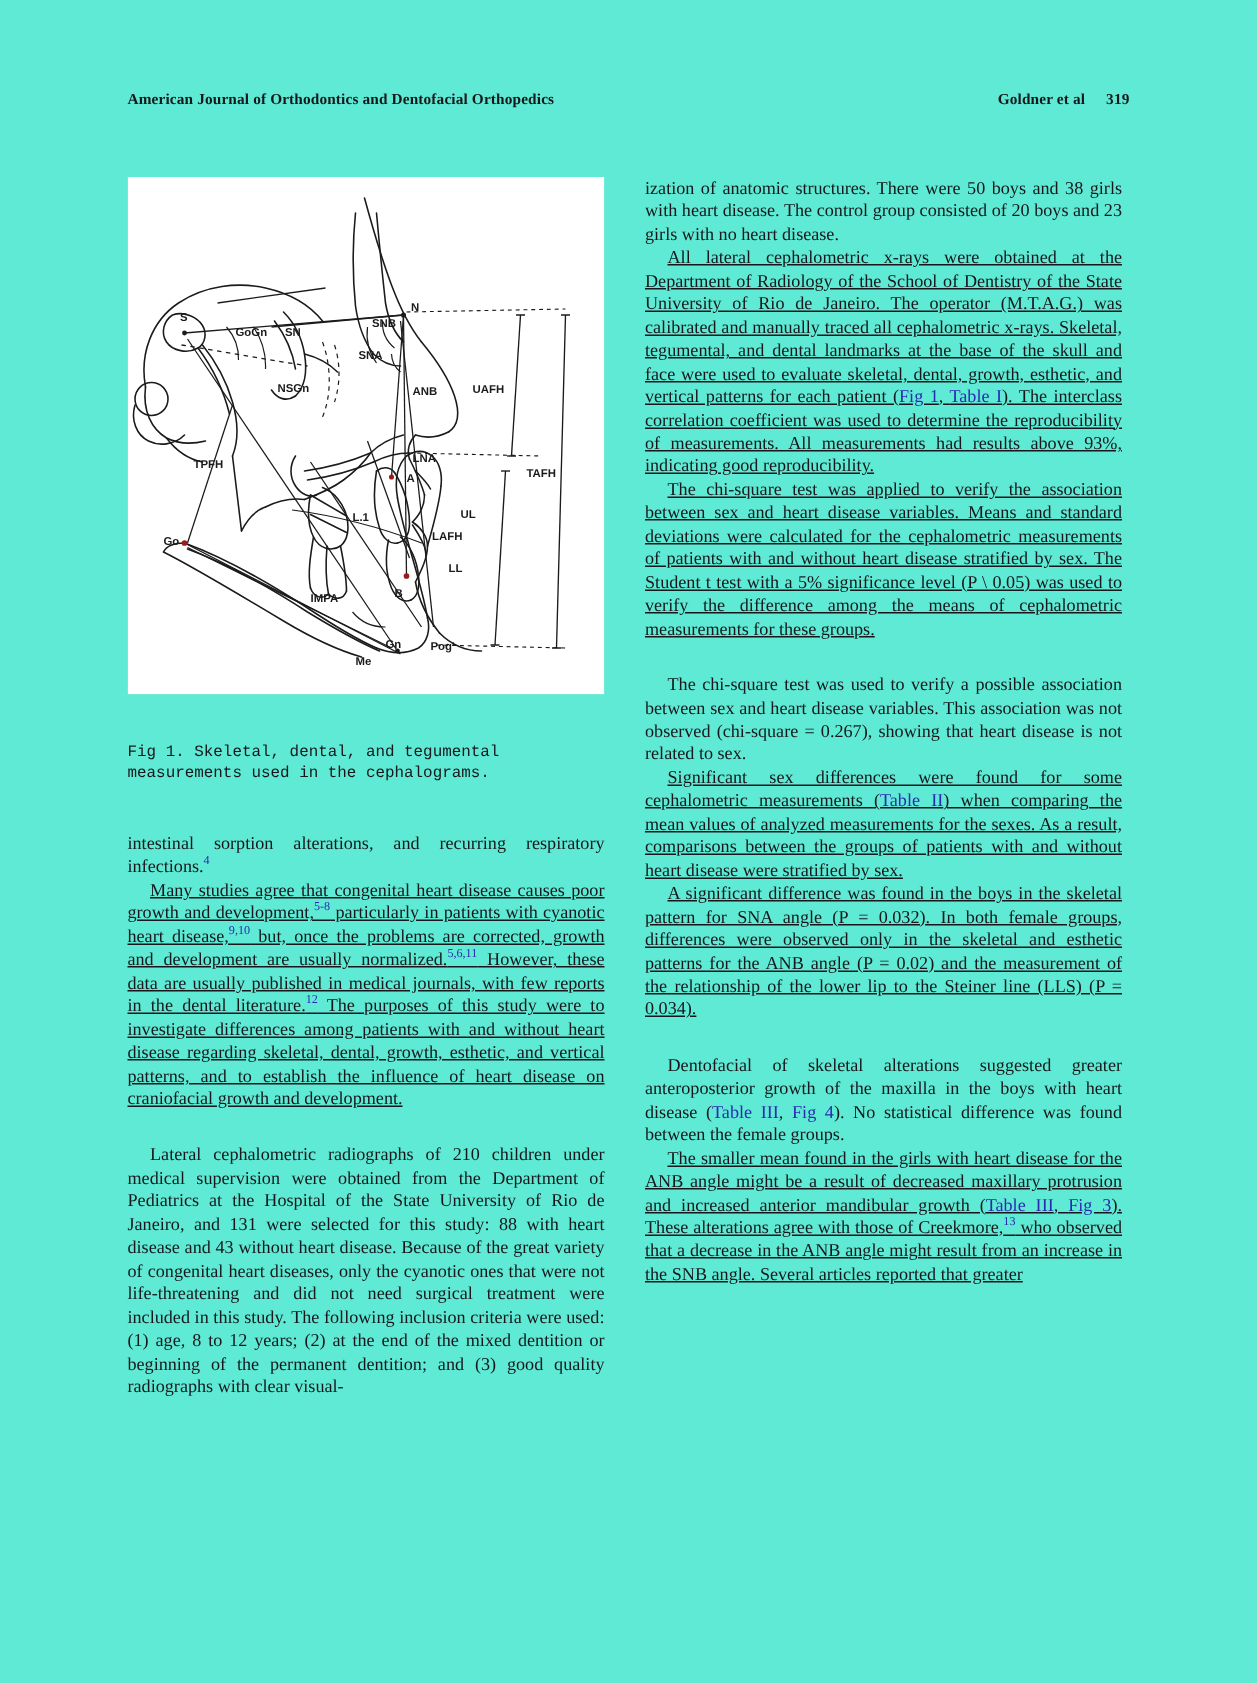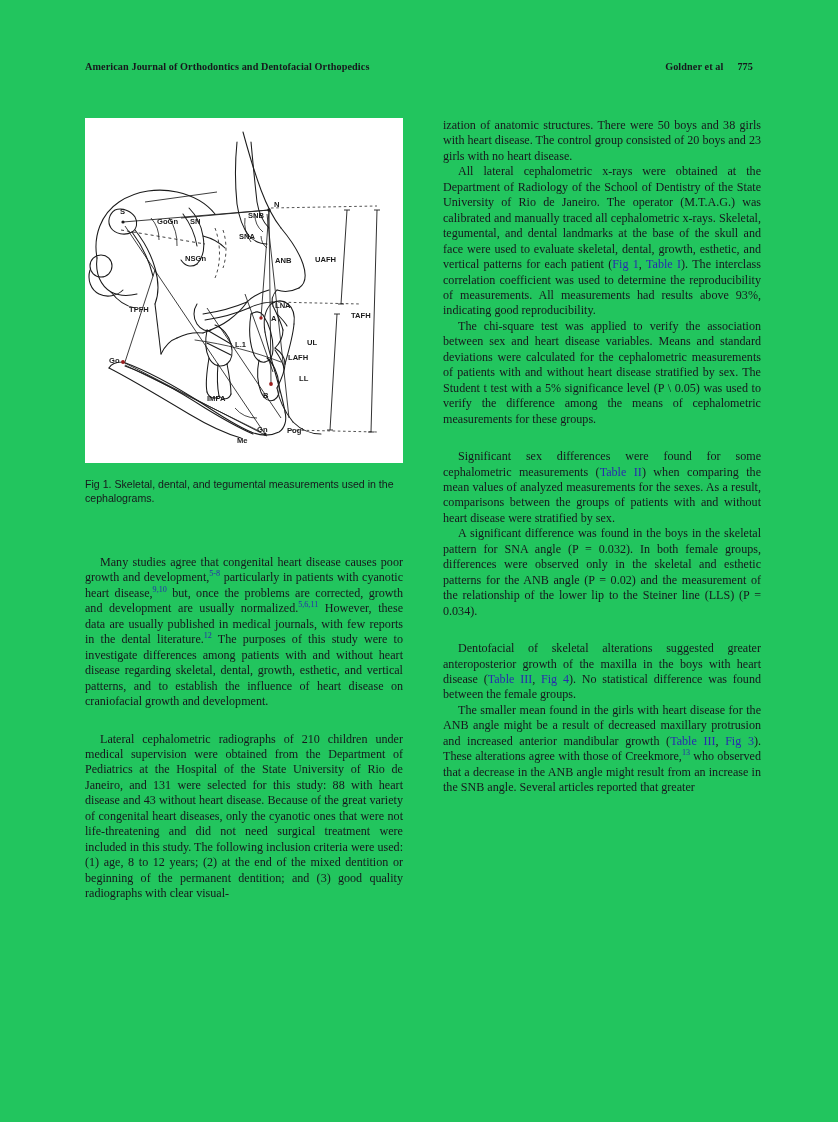--- a/index.html
+++ b/index.html
@@ -12,21 +12,21 @@
     height: 1122px;
     position: relative;
     font-family: "Liberation Serif", serif;
     color: #1a1a1a;
     overflow: hidden;
   }
 
   .page {
     position: absolute;
     inset: 0;
-    background: #22c55e;
+    background: #5eead4;
   }
 
   
   .runhead {
     position: absolute;
     left: 85px;
     top: 60px;
     width: 668px;
     display: flex;
     justify-content: space-between;
@@ -52,33 +52,33 @@
     top: 118px;
     width: 668px;
     height: 960px;
   }
   .col {
     position: absolute;
     top: 0;
     width: 318px;
   }
   .col-left { left: 0; }
-  .col-right { left: 358px; }
+  .col-right { left: 345px; }
 
   p.body {
     margin: 0;
     font-family: "Liberation Serif", serif;
     font-size: 12.1px;
     line-height: 15.45px;
     text-align: justify;
     text-justify: inter-word;
     color: #17171c;
     hyphens: manual;
   }
-  p.body + p.body { text-indent: 15px; }
+  p.body + p.body { text-indent: 15px; text-decoration: underline; }
   p.indent { text-indent: 15px; }
 
   h2.section {
     margin: 0;
     font-family: "Liberation Sans", sans-serif;
     font-size: 11.2px;
     font-weight: normal;
     letter-spacing: 0.35px;
     color: #17171c;
   }
@@ -105,22 +105,22 @@
     width: 318px;
   }
   .fig-art {
     width: 318px;
     height: 345px;
     position: relative;
     overflow: hidden;
   }
   .fig-art svg { display: block; }
   .fig-caption {
-    margin-top: 14px;
-    font-family: Liberation Sans, sans-serif;
+    margin-top: 32px;
+    font-family: Liberation Mono, monospace;
     font-size: 10.6px;
     line-height: 14.2px;
     color: #17171c;
   }
 
   .ceph-label {
     font-family: "Liberation Sans", sans-serif;
     font-size: 7.6px;
     font-weight: bold;
     fill: #1b1b1b;
@@ -130,21 +130,21 @@
 <body>
 
 <div class="page">
 
   <div class="runhead">
     <div class="runhead-left">
       <div>American Journal of Orthodontics and Dentofacial Orthopedics</div>
     </div>
     <div class="runhead-right">
       <span>Goldner et al</span>
-      <span>775</span>
+      <span>319</span>
     </div>
   </div>
 
   <div class="columns">
 
     <div class="col col-left">
 
       <div class="figure">
         <div class="fig-art">
           <svg width="318" height="345" viewBox="0 0 318 345" xmlns="http://www.w3.org/2000/svg">
@@ -333,40 +333,42 @@
               <text class="ceph-label" x="266" y="200">TAFH</text>
               <text class="ceph-label" x="203" y="242">LAFH</text>
             </g>
           </svg>
         </div>
         <div class="fig-caption">Fig 1.  Skeletal, dental, and tegumental measurements used in the cephalograms.</div>
       </div>
 
       <div style="height: 437px;"></div>
 
+      <p class="body"><span>intestinal sorption alterations, and recurring respiratory infections.</span><sup class="ref">4</sup></p>
 
       <p class="body indent"><span>Many studies agree that congenital heart disease causes poor growth and development,</span><sup class="ref">5-8</sup><span> particularly in patients with cyanotic heart disease,</span><sup class="ref">9,10</sup><span> but, once the problems are corrected, growth and development are usually normalized.</span><sup class="ref">5,6,11</sup><span> However, these data are usually published in medical journals, with few reports in the dental literature.</span><sup class="ref">12</sup><span> The purposes of this study were to investigate differences among patients with and without heart disease regarding skeletal, dental, growth, esthetic, and vertical patterns, and to establish the influence of heart disease on craniofacial growth and development.</span></p>
 
       <div class="sp-before-head"></div>
       <div class="sp-after-head"></div>
 
       <p class="body indent">Lateral cephalometric radiographs of 210 children under medical supervision were obtained from the Department of Pediatrics at the Hospital of the State University of Rio de Janeiro, and 131 were selected for this study: 88 with heart disease and 43 without heart disease. Because of the great variety of congenital heart diseases, only the cyanotic ones that were not life-threatening and did not need surgical treatment were included in this study. The following inclusion criteria were used: (1) age, 8 to 12 years; (2) at the end of the mixed dentition or beginning of the permanent dentition; and (3) good quality radiographs with clear visual-</p>
     </div>
 
     <div class="col col-right">
 
       <p class="body">ization of anatomic structures. There were 50 boys and 38 girls with heart disease. The control group consisted of 20 boys and 23 girls with no heart disease.</p>
 
       <p class="body indent"><span>All lateral cephalometric x-rays were obtained at the Department of Radiology of the School of Dentistry of the State University of Rio de Janeiro. The operator (M.T.A.G.) was calibrated and manually traced all cephalometric x-rays. Skeletal, tegumental, and dental landmarks at the base of the skull and face were used to evaluate skeletal, dental, growth, esthetic, and vertical patterns for each patient (</span><a class="xref" href="#">Fig 1</a><span>, </span><a class="xref" href="#">Table I</a><span>). The interclass correlation coefficient was used to determine the reproducibility of measurements. All measurements had results above 93%, indicating good reproducibility.</span></p>
 
       <p class="body indent">The chi-square test was applied to verify the association between sex and heart disease variables. Means and standard deviations were calculated for the cephalometric measurements of patients with and without heart disease stratified by sex. The Student t test with a 5% significance level (P \ 0.05) was used to verify the difference among the means of cephalometric measurements for these groups.</p>
 
       <div class="sp-before-head"></div>
       <div class="sp-after-head"></div>
 
+      <p class="body indent">The chi-square test was used to verify a possible association between sex and heart disease variables. This association was not observed (chi-square = 0.267), showing that heart disease is not related to sex.</p>
 
       <p class="body indent"><span>Significant sex differences were found for some cephalometric measurements (</span><a class="xref" href="#">Table II</a><span>) when comparing the mean values of analyzed measurements for the sexes. As a result, comparisons between the groups of patients with and without heart disease were stratified by sex.</span></p>
 
       <p class="body indent">A significant difference was found in the boys in the skeletal pattern for SNA angle (P = 0.032). In both female groups, differences were observed only in the skeletal and esthetic patterns for the ANB angle (P = 0.02) and the measurement of the relationship of the lower lip to the Steiner line (LLS) (P = 0.034).</p>
 
       <div class="sp-before-head"></div>
       <div class="sp-after-head"></div>
 
       <p class="body indent"><span>Dentofacial of skeletal alterations suggested greater anteroposterior growth of the maxilla in the boys with heart disease (</span><a class="xref" href="#">Table III</a><span>, </span><a class="xref" href="#">Fig 4</a><span>). No statistical difference was found between the female groups.</span></p>
 

